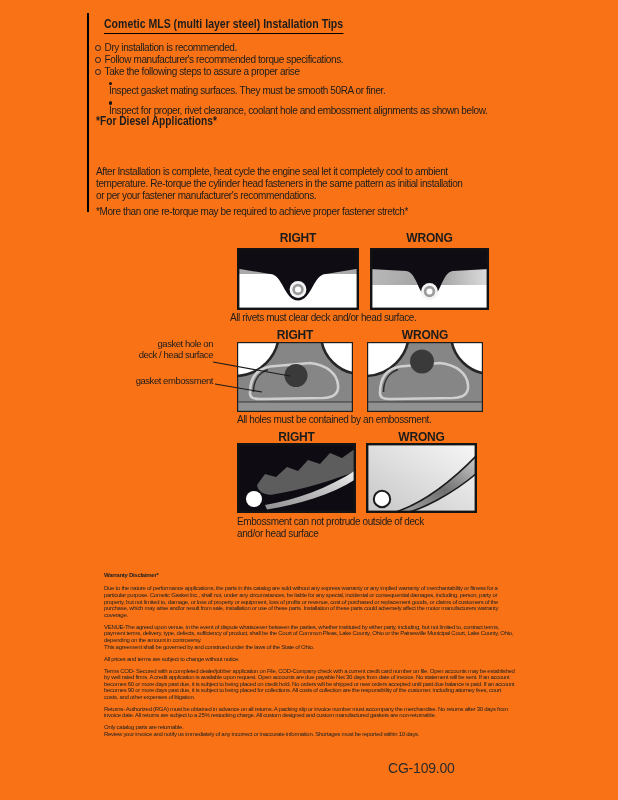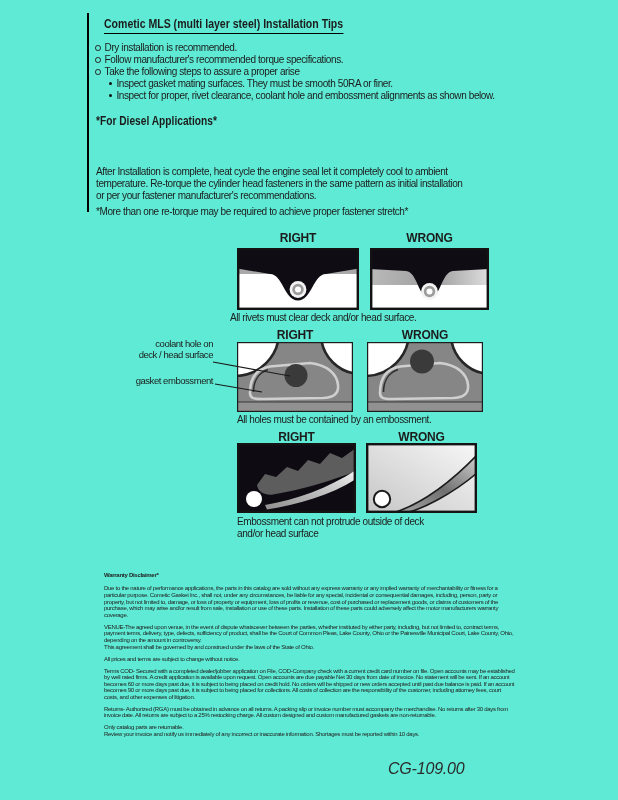--- a/index.html
+++ b/index.html
@@ -1,41 +1,41 @@
 <!DOCTYPE html>
 <html><head>
 <meta charset="utf-8">
 <style>
   html,body { margin:0; padding:0; background:#ffffff; }
   .page {
-    position:relative; width:618px; height:800px; background:#5eead4;
+    position:relative; width:618px; height:800px; background:#f97316;
     font-family:"Liberation Sans", sans-serif; color:#1c1c1c; overflow:hidden;
   }
   .abs { position:absolute; }
   .change-bar { width:1.5px; height:199px; background:#000; left:87px; top:13px; }
   .title {
     left:104px; top:16px; font-size:13.5px; font-weight:bold; white-space:nowrap;
     border-bottom:1.6px solid #000; padding-bottom:2px;
     transform:scaleX(.78); transform-origin:left top; letter-spacing:0;
   }
   .bullets { left:95px; top:42px; width:470px; font-size:10px; line-height:12px; letter-spacing:-.4px; }
   .bullet-row { display:flex; align-items:flex-start; }
-  .bullet-row.sub { margin-left:14px; }
+  .bullet-row.sub { margin-left:14px;flex-direction:column; }
   .b1 { flex:none; width:3.6px; height:3.6px; border:1px solid #222; border-radius:50%; margin:3.4px 4px 0 0; }
   .b2 { flex:none; width:3.4px; height:3.4px; background:#111; border-radius:50%; margin:4px 4px 0 0; }
   .diesel-h { left:96px; top:114px; font-size:12px; font-weight:bold; white-space:nowrap;
     transform:scaleX(.85); transform-origin:left top; }
   .para { font-size:10px; line-height:12.2px; letter-spacing:-.4px; white-space:pre-line; width:450px; }
   .rw-label { font-size:12px; font-weight:bold; letter-spacing:-.2px; text-align:center; }
   .caption { font-size:10px; line-height:11.5px; letter-spacing:-.4px; white-space:pre-line; }
   .ann { font-size:9.5px; line-height:10.8px; letter-spacing:-.45px; text-align:right; white-space:pre-line; }
   .fine { left:104px; top:572px; width:412px; font-size:6px; line-height:6.6px; letter-spacing:-.28px; color:#222; }
   .fine p { margin:0 0 5.4px 0; white-space:pre-line; }
   .fine .fh { font-weight:bold; margin-bottom:6.8px; }
-  .footer-code { left:388px; top:760px; font-size:16px; letter-spacing:-.2px; color:#2a2a2a;font-style:italic; }
+  .footer-code { left:388px; top:760px; font-size:14px; letter-spacing:-.2px; color:#2a2a2a; }
   svg { display:block; }
 </style>
 </head>
 <body>
 
 <div class="page">
 
   <div class="abs change-bar"></div>
 
   <div class="abs title">Cometic MLS (multi layer steel) Installation Tips</div>
@@ -99,21 +99,21 @@
     <circle cx="59.5" cy="43.5" r="5.7" fill="#9c9c9c"></circle>
     <circle cx="59.5" cy="43.5" r="3" fill="#ffffff"></circle>
     <rect x="1.2" y="1.2" width="116.6" height="59.6" fill="none" stroke="#131313" stroke-width="2.4"></rect>
   </svg>
 
   <div class="abs caption" style="left:230px; top:312px;">All rivets must clear deck and/or head surface.</div>
 
   <div class="abs rw-label" style="left:237px; top:328px; width:116px;">RIGHT</div>
   <div class="abs rw-label" style="left:367px; top:328px; width:116px;">WRONG</div>
 
-  <div class="abs ann" style="left:80px; top:339px; width:133px;">coolant hole on
+  <div class="abs ann" style="left:80px; top:339px; width:133px;">gasket hole on
 deck / head surface</div>
   <div class="abs ann" style="left:80px; top:376px; width:133px;">gasket embossment</div>
 
   <svg class="abs" style="left:237px; top:342px;" width="116" height="70" viewBox="0 0 116 70">
     <rect width="116" height="70" fill="#868686"></rect>
     <line x1="0" y1="60" x2="116" y2="60" stroke="#4e4e4e" stroke-width="1.3"></line>
     <rect y="60.8" width="116" height="9.2" fill="#919191"></rect>
     <circle cx="-2" cy="-10" r="44" fill="#ffffff" stroke="#262626" stroke-width="2.6"></circle>
     <circle cx="124" cy="-8" r="40" fill="#ffffff" stroke="#262626" stroke-width="2.6"></circle>
     <path d="M13,51 C13,37 19,27 33,24.5 L73,21 C90,23 100,31.5 101,43 C102,52 96,55.5 86,56 L25,57 C16,57 13,56 13,51 Z" fill="none" stroke="#cfcfcf" stroke-width="2.6"></path>

